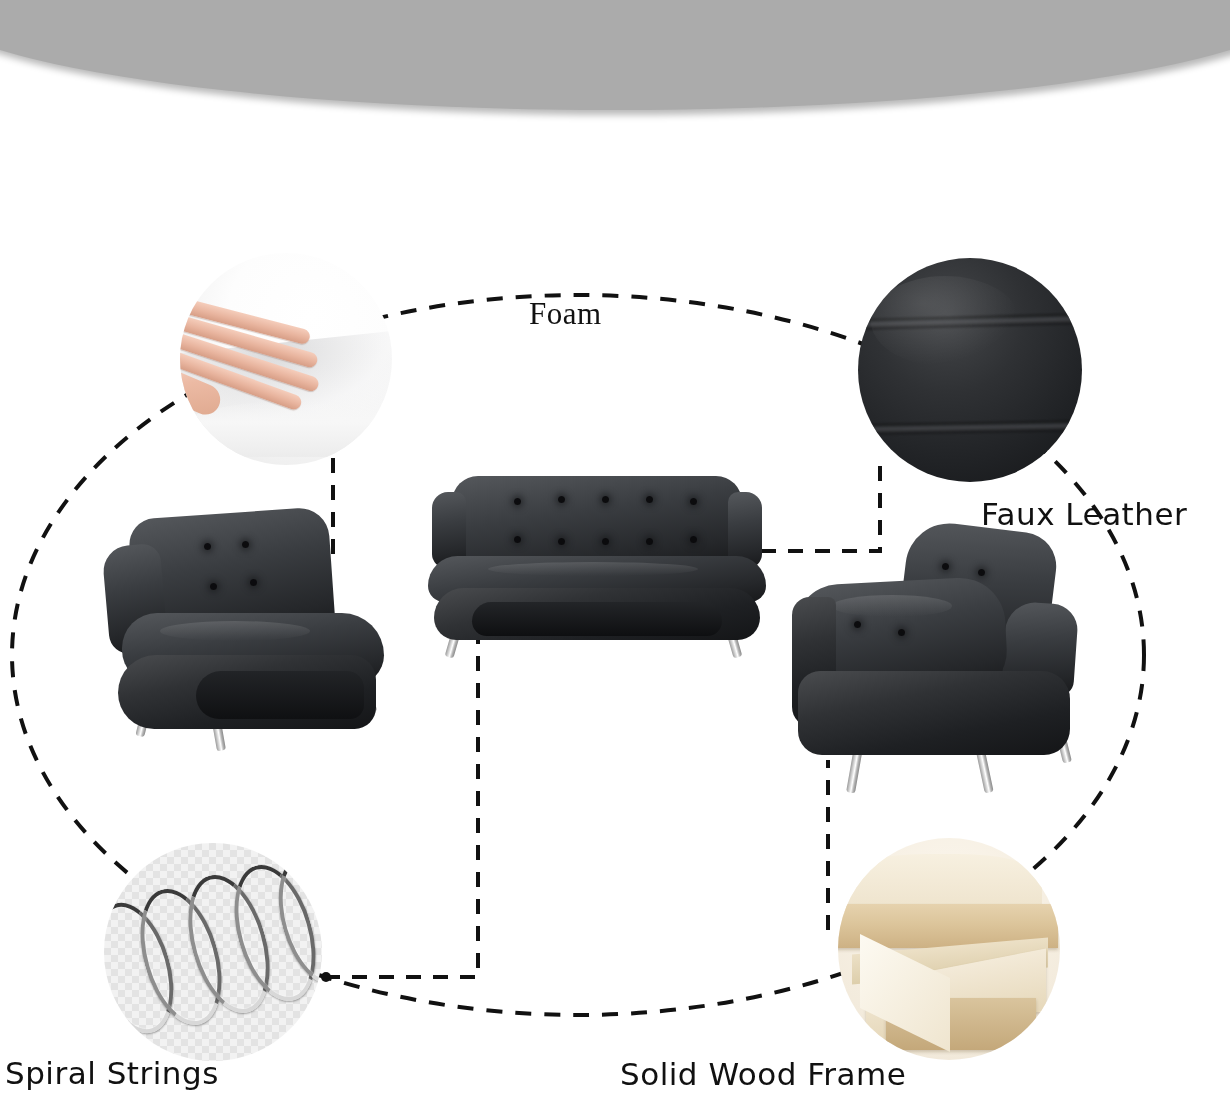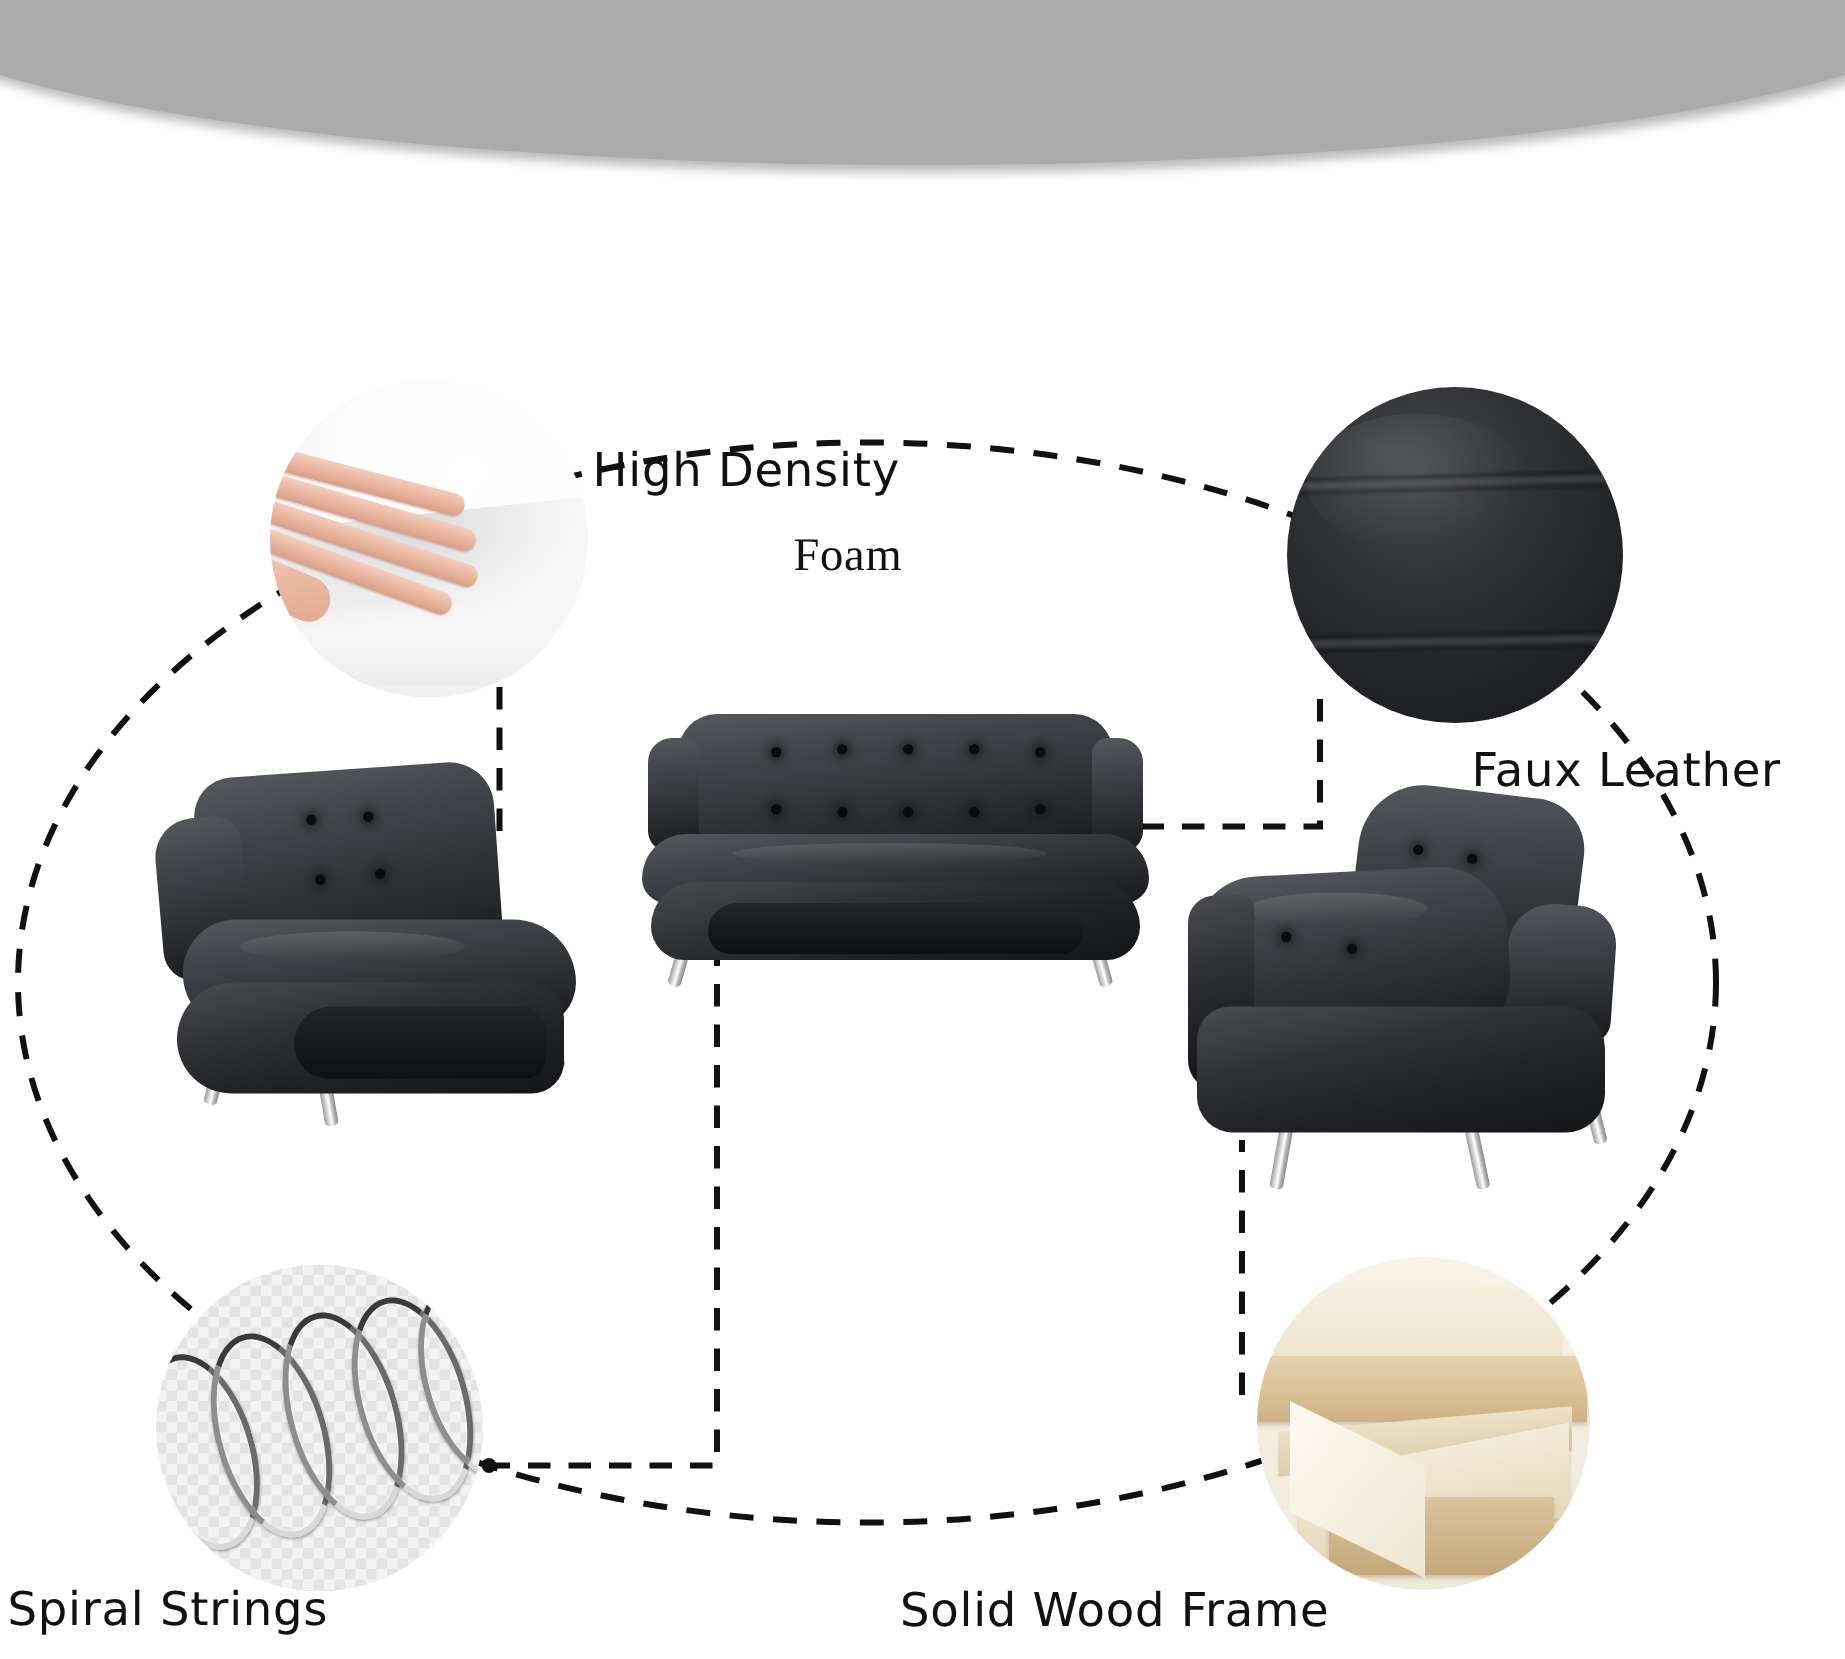--- a/index.html
+++ b/index.html
@@ -62,21 +62,21 @@
     font-size: 31px;
     font-weight: 500;
     letter-spacing: 0.5px;
     white-space: nowrap;
     z-index: 6;
   }
   .label-foam  { left: 395px; top: 286px; line-height: 56px; }
   .label-foam .l2 { display:block; padding-left: 134px; font-family: Liberation Serif, serif; }
   .label-leather { left: 981px; top: 496px; }
   .label-spiral  { left: 5px;  top: 1055px; }
-  .label-wood    { left: 600px; top: 1056px; }
+  .label-wood    { left: 620px; top: 1056px; }
 
   
   .swatch {
     position: absolute;
     border-radius: 50%;
     overflow: hidden;
     z-index: 5;
   }
 
   
@@ -314,21 +314,20 @@
     <div class="hl" style="left:40px; top:70px; width:120px; height:22px;"></div>
     <div class="tuft" style="left:62px;  top:96px;"></div>
     <div class="tuft" style="left:106px; top:104px;"></div>
 
     <div class="body-black" style="left:0px; top:72px; width:44px; height:130px; border-radius:18px 8px 12px 20px;"></div>
 
     <div class="body-black" style="left:6px; top:146px; width:272px; height:84px; border-radius:22px 28px 26px 24px;"></div>
   </div>
 
   <div class="label label-foam">
-    <span class="l1">High Density</span>
     <span class="l2">Foam</span>
   </div>
 
   <div class="label label-leather">Faux Leather</div>
 
   <div class="label label-spiral">Spiral Strings</div>
 
   <div class="label label-wood">Solid Wood Frame</div>
 
 </div>

